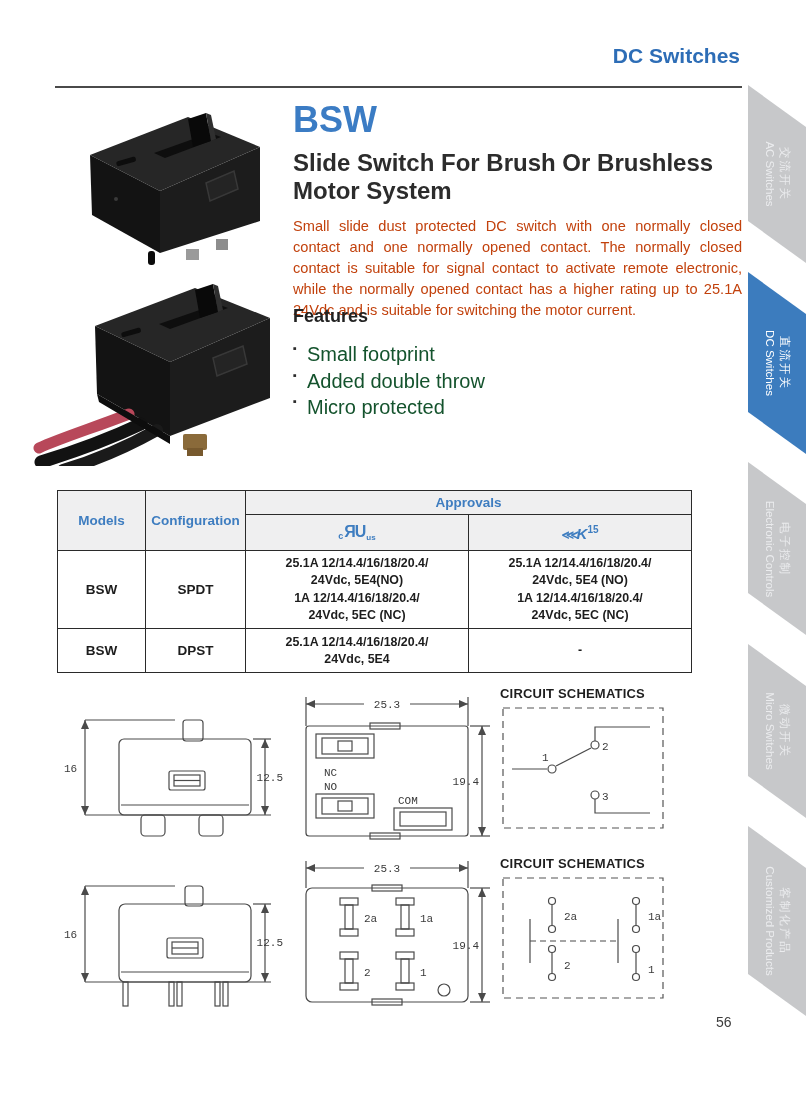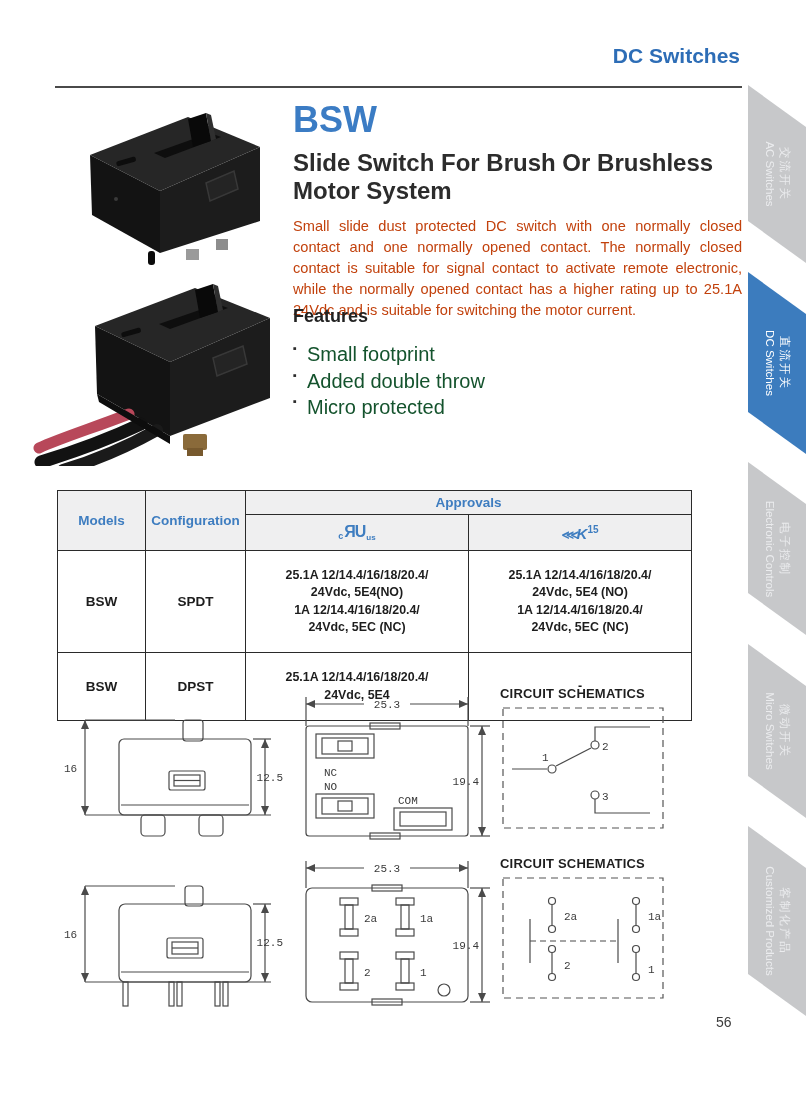--- a/index.html
+++ b/index.html
@@ -25,21 +25,21 @@
   .photo { position:absolute; }
   .photo1 { left:58px; top:103px; }
   .photo2 { left:33px; top:266px; }
 
   
   table.spec { position:absolute; left:57px; top:490px; width:634px; border-collapse:collapse; table-layout:fixed; }
   table.spec th, table.spec td { border:1px solid #2a2a2a; text-align:center; vertical-align:middle; }
   table.spec th { background:#efeff0; color:#3e7dc0; font-size:13.5px; font-weight:bold; }
   th.logo-cell { height:36px; color:#111; }
   td.model-cell, td.config-cell { font-size:13.5px; font-weight:bold; color:#1d1d1d; }
-  td.rating-cell { font-size:12.4px; font-weight:bold; color:#1d1d1d; white-space:pre-line; line-height:1.4; padding:16px 2px;margin-top:42px; }
+  td.rating-cell { font-size:12.4px; font-weight:bold; color:#1d1d1d; white-space:pre-line; line-height:1.4; padding:4px 2px;margin-top:42px; }
   tr.hdr-top th { height:24px; }
   tr.body-1 td { height:78px; }
   tr.body-2 td { height:44px; }
   .ul-mark { font-weight:900; font-size:16px; letter-spacing:-1px; }
   .ul-pre { font-size:9px; vertical-align:-2px; margin-right:1px; }
   .ul-suf { font-size:8px; vertical-align:-3px; margin-left:1px; }
   .k-chev { font-weight:bold; font-size:12px; letter-spacing:-2px; }
   .k-letter { font-weight:900; font-style:italic; font-size:15px; }
   .k-sup { font-size:10px; vertical-align:6px; }
 

